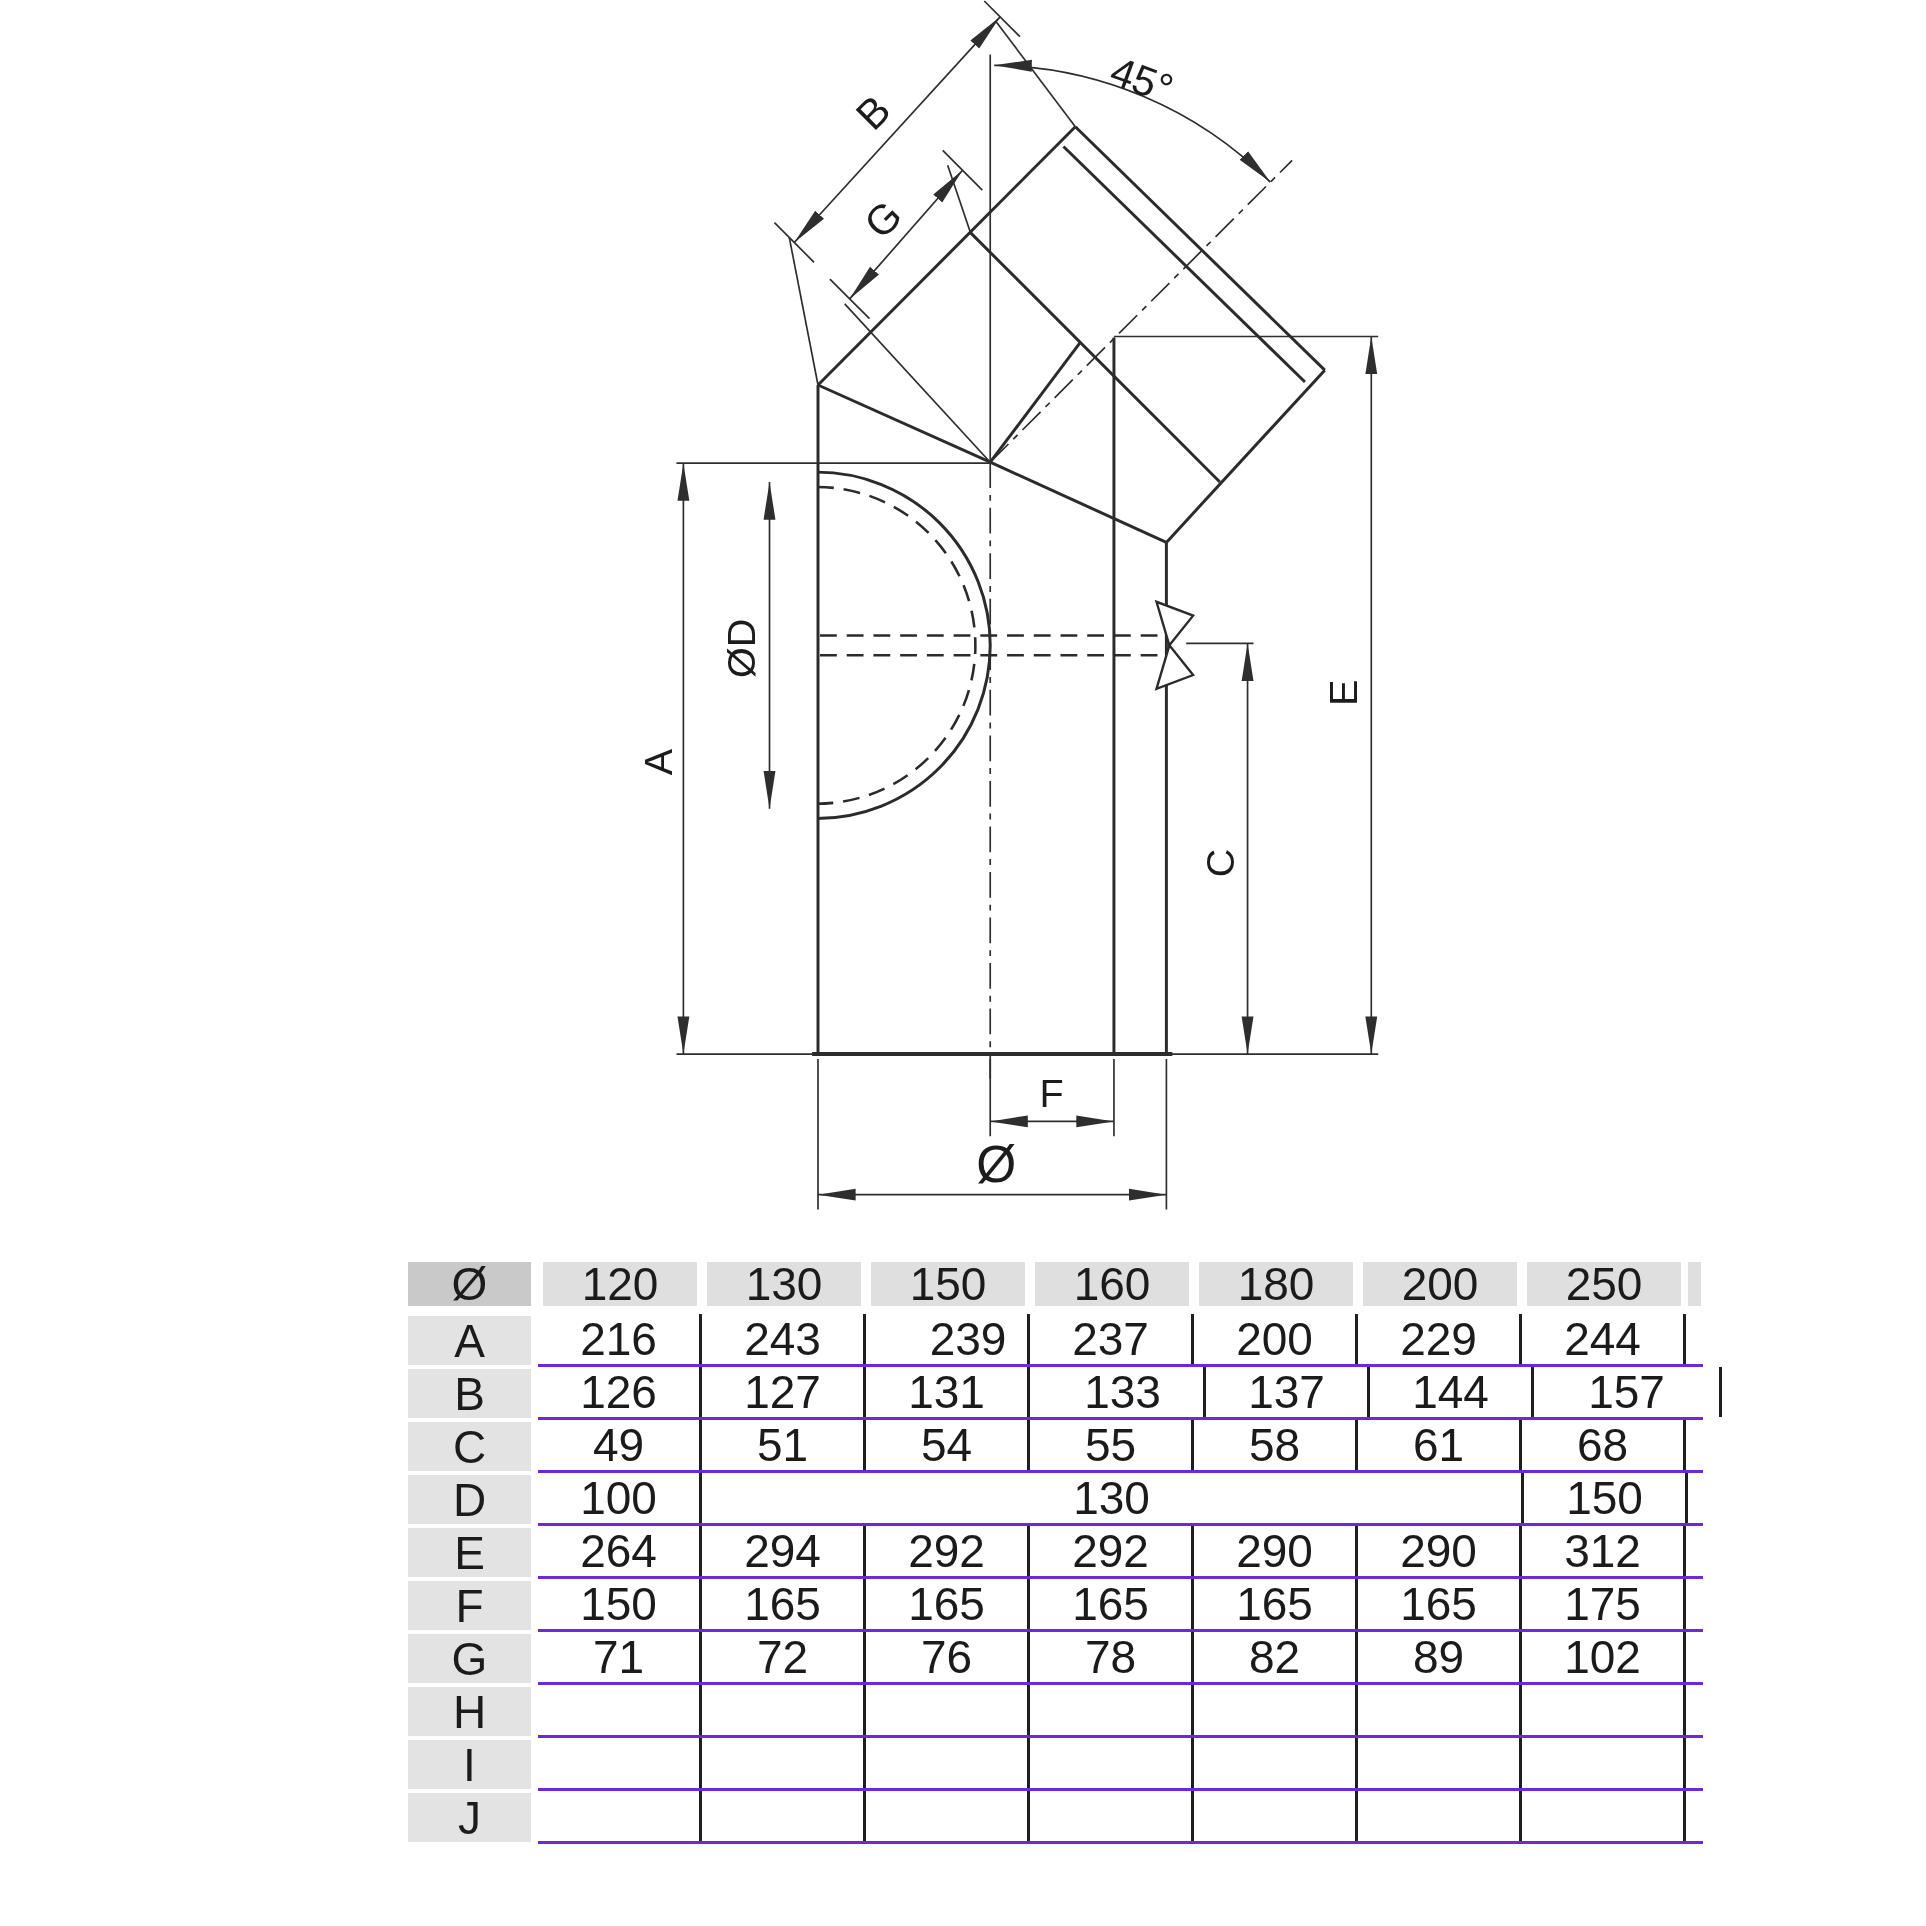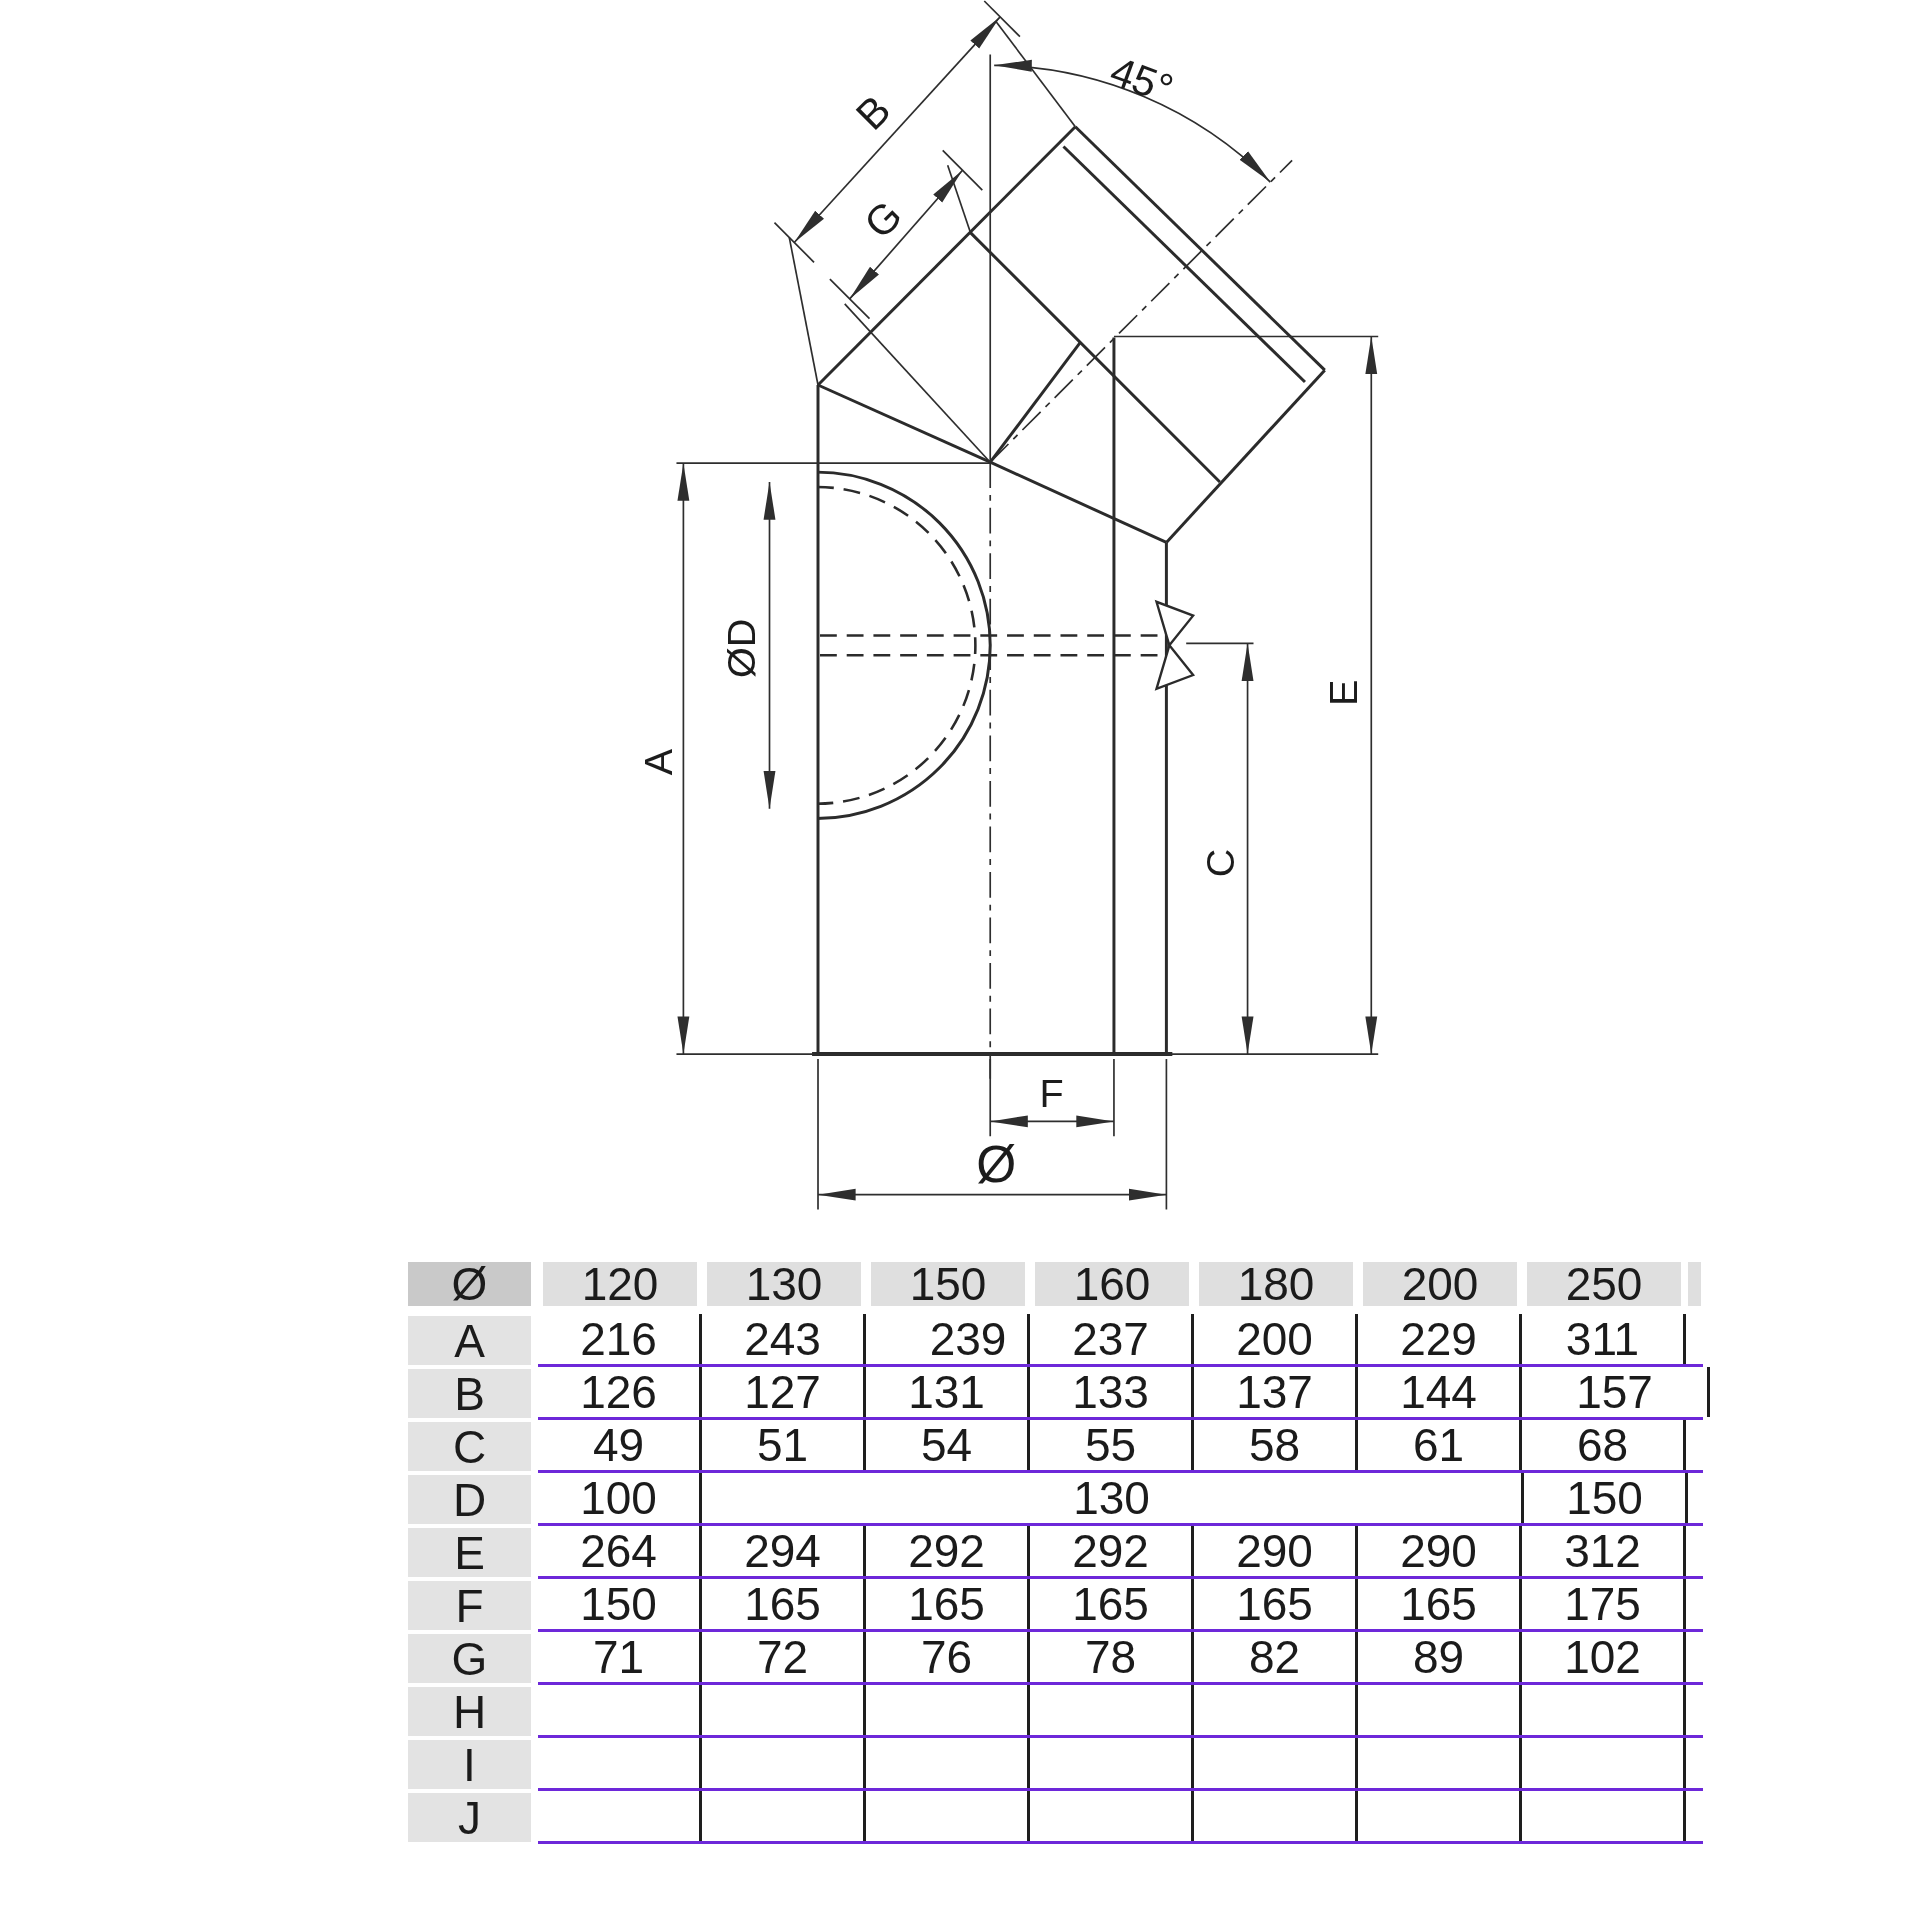--- a/index.html
+++ b/index.html
@@ -143,32 +143,32 @@
     <div class="trow body">
       <div class="lab blab">A</div>
       <div class="gut"></div>
       <div class="dat">
         <div class="cell" style="width: 164px;">216</div>
         <div class="cell" style="width: 164px;">243</div>
         <div class="cell" style="width: 164px; padding-left: 43px;">239</div>
         <div class="cell" style="width: 164px;">237</div>
         <div class="cell" style="width: 164px;">200</div>
         <div class="cell" style="width: 164px;">229</div>
-        <div class="cell" style="width: 164px;">311</div>
+        <div class="cell" style="width: 164px;">244</div>
         <div class="sliv"></div>
       </div>
     </div>
     <div class="trow body">
       <div class="lab blab">B</div>
       <div class="gut"></div>
       <div class="dat">
         <div class="cell" style="width: 164px;">126</div>
         <div class="cell" style="width: 164px;">127</div>
         <div class="cell" style="width: 164px;">131</div>
-        <div class="cell" style="width: 164px;">133</div>
+        <div class="cell" style="width: 164px; margin-left: 12px;">133</div>
         <div class="cell" style="width: 164px;">137</div>
         <div class="cell" style="width: 164px;">144</div>
         <div class="cell" style="width: 188px;">157</div>
         <div class="sliv"></div>
       </div>
     </div>
     <div class="trow body">
       <div class="lab blab">C</div>
       <div class="gut"></div>
       <div class="dat">

